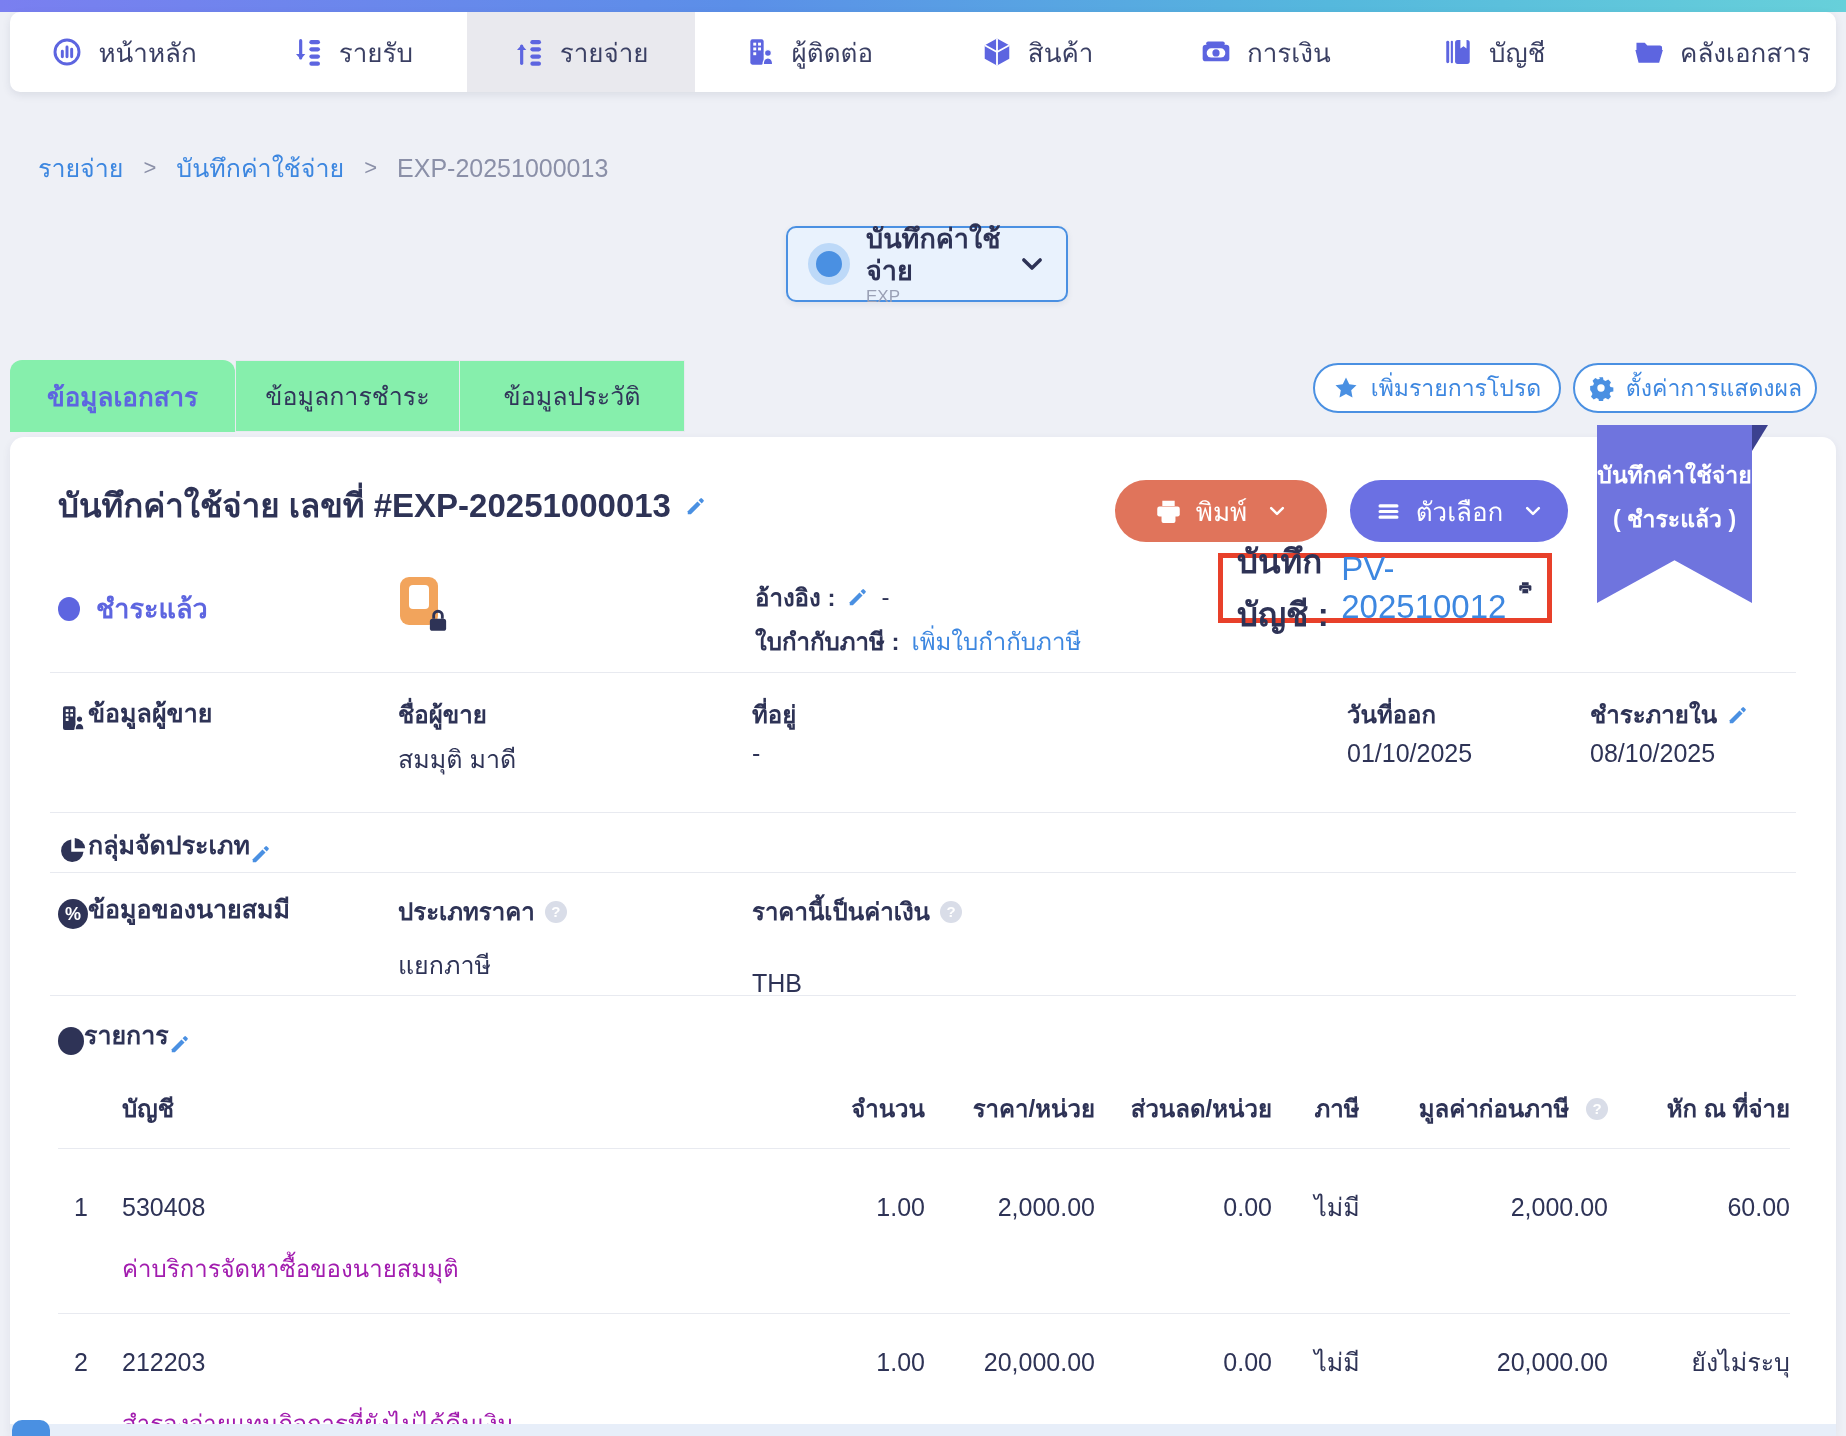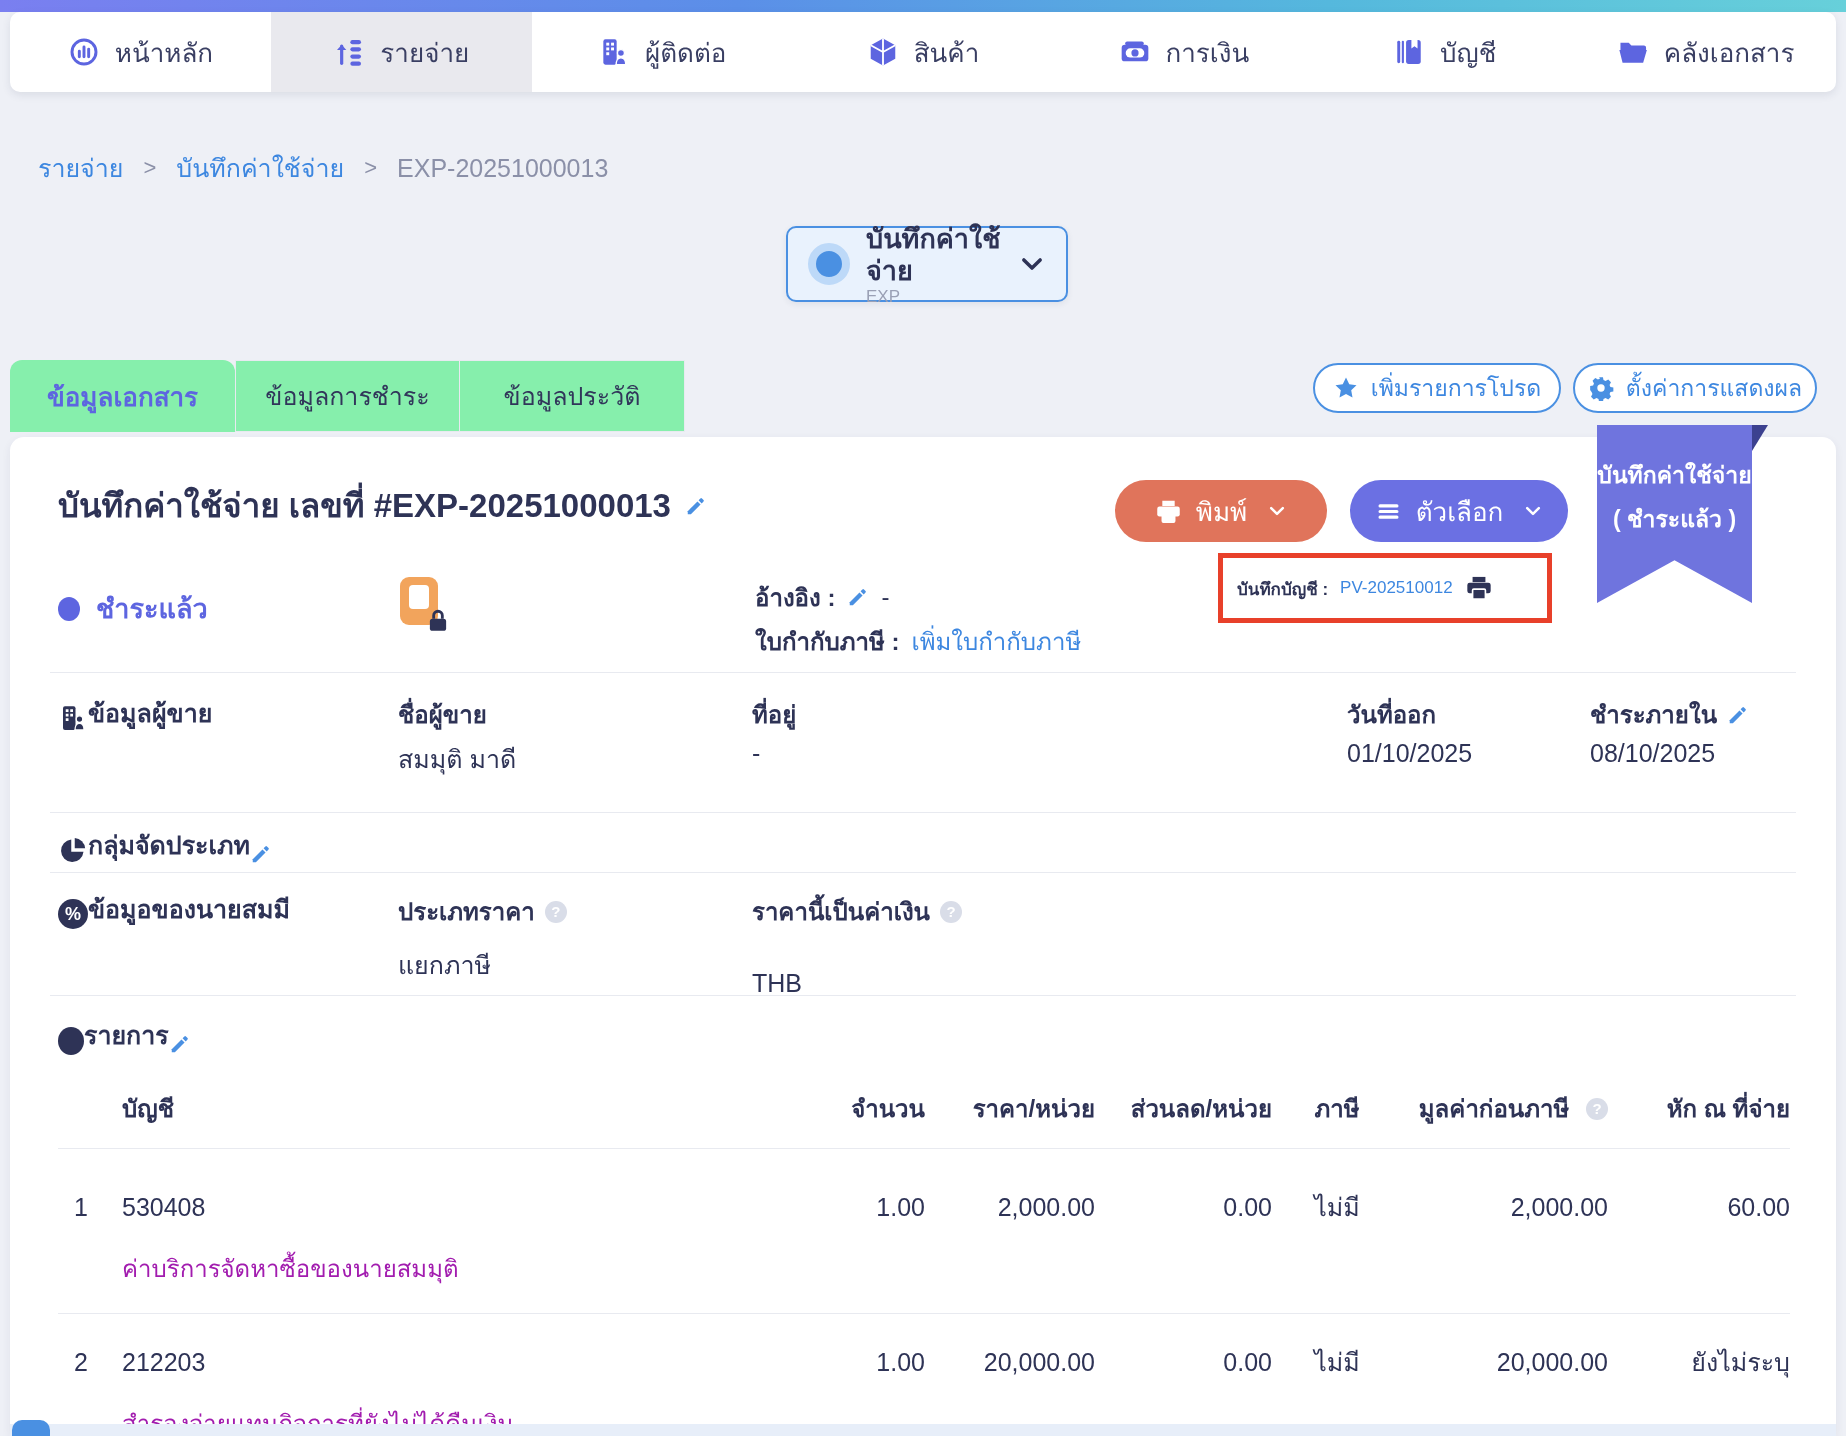--- a/index.html
+++ b/index.html
@@ -73,21 +73,21 @@
   .doclock{position:absolute;left:390px;top:140px;width:46px;height:54px}
   .doclock .doc{width:38px;height:48px;background:#f2a45c;border-radius:9px;position:relative}
   .doclock .doc:after{content:"";position:absolute;left:9px;top:8px;width:20px;height:24px;background:#fff;border-radius:4px}
   .doclock .lock{position:absolute;right:-5px;bottom:-3px;width:26px;height:26px;color:#2e3356}
   .refs{position:absolute;left:745px;top:138px;font-size:24px}
   .refs .line{display:flex;align-items:center;gap:12px;height:44px}
   .lbl{font-weight:700;color:#2e3356}
   .lnk{color:#3d87e0;cursor:pointer}
   .journal{position:absolute;left:1208px;top:116px;width:334px;height:70px;border:5px solid #e8402a;
     box-sizing:border-box;display:flex;align-items:center;gap:12px;padding:0 14px}
-  .journal .lbl,.journal .lnk{font-size:17px}
+  .journal .lbl,.journal .lnk{font-size:33px}
   .journal .ic{width:28px;height:28px;color:#2e3356;cursor:pointer}
   .divider{position:absolute;left:40px;width:1746px;height:1px;background:#e8eaf0}
   .sec-head{position:absolute;display:flex;align-items:flex-end;gap:0;font-size:25px;font-weight:700;color:#2e3356}
   .sec-head .ic{width:30px;height:30px;color:#2e3356}
   .pct{width:30px;height:30px;border-radius:50%;background:#2e3356;color:#fff;font-size:18px;font-weight:700;
     display:flex;align-items:center;justify-content:center}
   .bullet{width:26px;height:28px;border-radius:50%;background:#2e3356}
   .f-label{position:absolute;font-size:24px;font-weight:700;color:#2e3356;display:flex;align-items:center;gap:10px}
   .f-value{position:absolute;font-size:25px;color:#2e3356}
   .qbadge{display:inline-flex;width:22px;height:22px;border-radius:50%;background:#d9dde8;color:#fff;
@@ -204,20 +204,26 @@
 
 <div class="topstrip"></div>
 
 <nav class="navbar">
   <div class="nav-item">
     <svg class="ic">
         <use href="#i-dashboard"></use>
       </svg>
     <span>หน้าหลัก</span>
   </div>
+  <div class="nav-item">
+    <svg class="ic">
+        <use href="#i-income"></use>
+      </svg>
+    <span>รายรับ</span>
+  </div>
   <div class="nav-item active">
     <svg class="ic">
         <use href="#i-expense"></use>
       </svg>
     <span>รายจ่าย</span>
   </div>
   <div class="nav-item">
     <svg class="ic">
         <use href="#i-contacts"></use>
       </svg>

